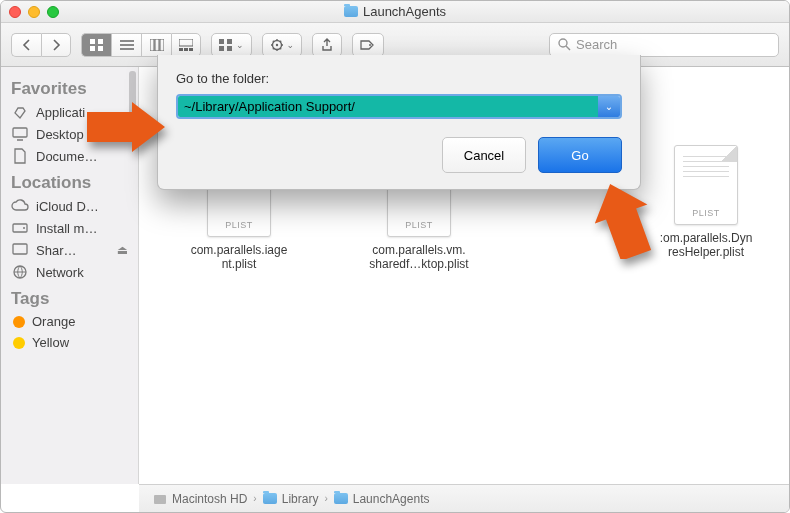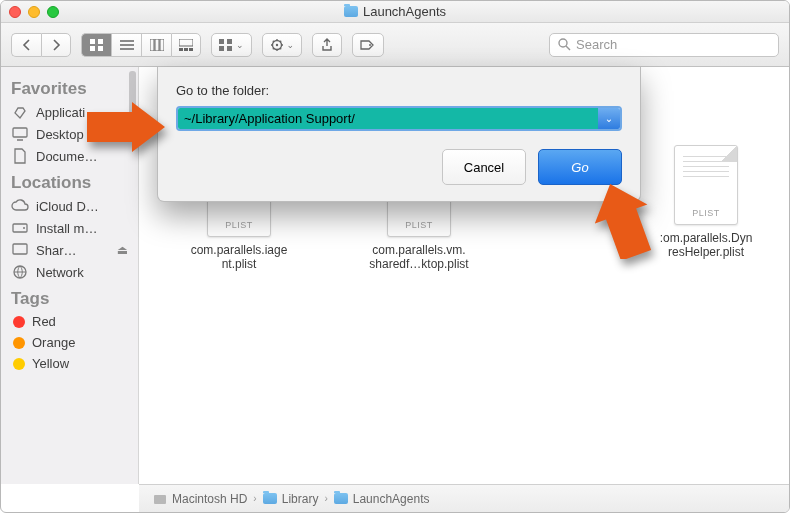--- a/index.html
+++ b/index.html
@@ -39,28 +39,28 @@
   .file { width: 140px; display: flex; flex-direction: column; align-items: center; text-align: center; font-size: 12px; color: #3a3a3a; gap: 6px; }
   .file.top { position: absolute; right: 18px; top: 78px; width: 130px; }
   .plist-icon { width: 64px; height: 80px; background: #fff; border: 1px solid #d0d0d0; border-radius: 3px; position: relative; box-shadow: 0 1px 2px rgba(0,0,0,.1); display:flex; align-items:flex-end; justify-content:center; }
   .plist-icon:before { content:""; position:absolute; top:0; right:0; width:16px; height:16px; background: linear-gradient(135deg,#fff 49%, #d8d8d8 50%); border-bottom-left-radius:2px; }
   .plist-icon .lines { position:absolute; top:10px; left:8px; right:8px; height:24px; background: repeating-linear-gradient(#d9d9d9 0 1px, transparent 1px 5px); }
   .plist-icon .lbl { font-size: 9px; color: #a0a0a0; margin-bottom: 6px; letter-spacing: 0.5px; text-align: center; }
 
   .pathbar { height: 28px; background: linear-gradient(#f6f6f6,#ececec); border-top: 1px solid #d0d0d0; display: flex; align-items: center; padding: 0 14px; font-size: 12px; color: #6a6a6a; gap: 6px; position:absolute; bottom:0; left:138px; right:0; }
   .pb-item { display:flex; align-items:center; gap:5px; }
 
-  .sheet { position: absolute; top: 66px; left: 156px; width: 484px; background: #f1f1f1; border: 1px solid #bcbcbc; border-top: none; border-radius: 0 0 7px 7px; box-shadow: 0 14px 30px rgba(0,0,0,.35); padding: 16px 18px 16px; z-index: 5; }
+  .sheet { position: absolute; top: 54px; left: 156px; width: 484px; background: #f1f1f1; border: 1px solid #bcbcbc; border-top: none; border-radius: 0 0 7px 7px; box-shadow: 0 14px 30px rgba(0,0,0,.35); padding: 16px 18px 16px; z-index: 5; }
   .sheet-label { font-size: 13px; color: #333; margin-bottom: 8px; }
   .combo { display: flex; border: 2px solid #6fa8e6; border-radius: 4px; overflow: hidden; background: #fff; }
   .combo input { flex:1; border:none; outline:none; padding: 3px 6px; font-size: 13px; background: #14b8a6; }
   .combo .dd { width: 22px; background: linear-gradient(#6faef0,#2f7de0); display:flex; align-items:center; justify-content:center; color:#fff; font-size:10px; }
   .sheet-actions { display:flex; justify-content:flex-end; gap: 12px; margin-top: 18px; }
   .mac-btn { min-width: 84px; height: 36px; border-radius: 5px; border: 1px solid #c6c6c6; background: linear-gradient(#fff,#f2f2f2); font-size: 13px; display:flex; align-items:center; justify-content:center; cursor:pointer; }
-  .mac-btn.primary { background: linear-gradient(#5aa7f2,#1a73e8); color:#fff; border-color:#1a63c8;font-style:italic; }
+  .mac-btn.primary { background: linear-gradient(#5aa7f2,#1a73e8); color:#fff; border-color:#1a63c8; }
 
   .arrow { position: absolute; z-index: 9; filter: drop-shadow(3px 6px 4px rgba(0,0,0,.4)); }
   .arrow svg { display:block; }
   .chev { font-size: 10px; color: #9a9a9a; }
 </style>
 </head>
 <body>
 
 <div class="titlebar">
   <div class="traffic">
@@ -222,24 +222,20 @@
                 <circle cx="8" cy="8" r="6" fill="none" stroke="#7a7a7a" stroke-width="1.3"></circle>
                 <path d="M2 8h12M8 2c3 3 3 9 0 12M8 2c-3 3-3 9 0 12" stroke="#7a7a7a" stroke-width="1" fill="none"></path>
               </svg>
             </span>
             <span>Network</span>
           </div>
         </div>
       <div class="side-h">Tags</div>
       <div id="tag-list">
           <div class="side-item">
-            <span class="tag-dot" style="background:#ff3b30"></span>
-            <span>Red</span>
-          </div>
-          <div class="side-item">
             <span class="tag-dot" style="background:#ff9500"></span>
             <span>Orange</span>
           </div>
           <div class="side-item">
             <span class="tag-dot" style="background:#ffcc00"></span>
             <span>Yellow</span>
           </div>
         </div>
     </div>
   </div>

